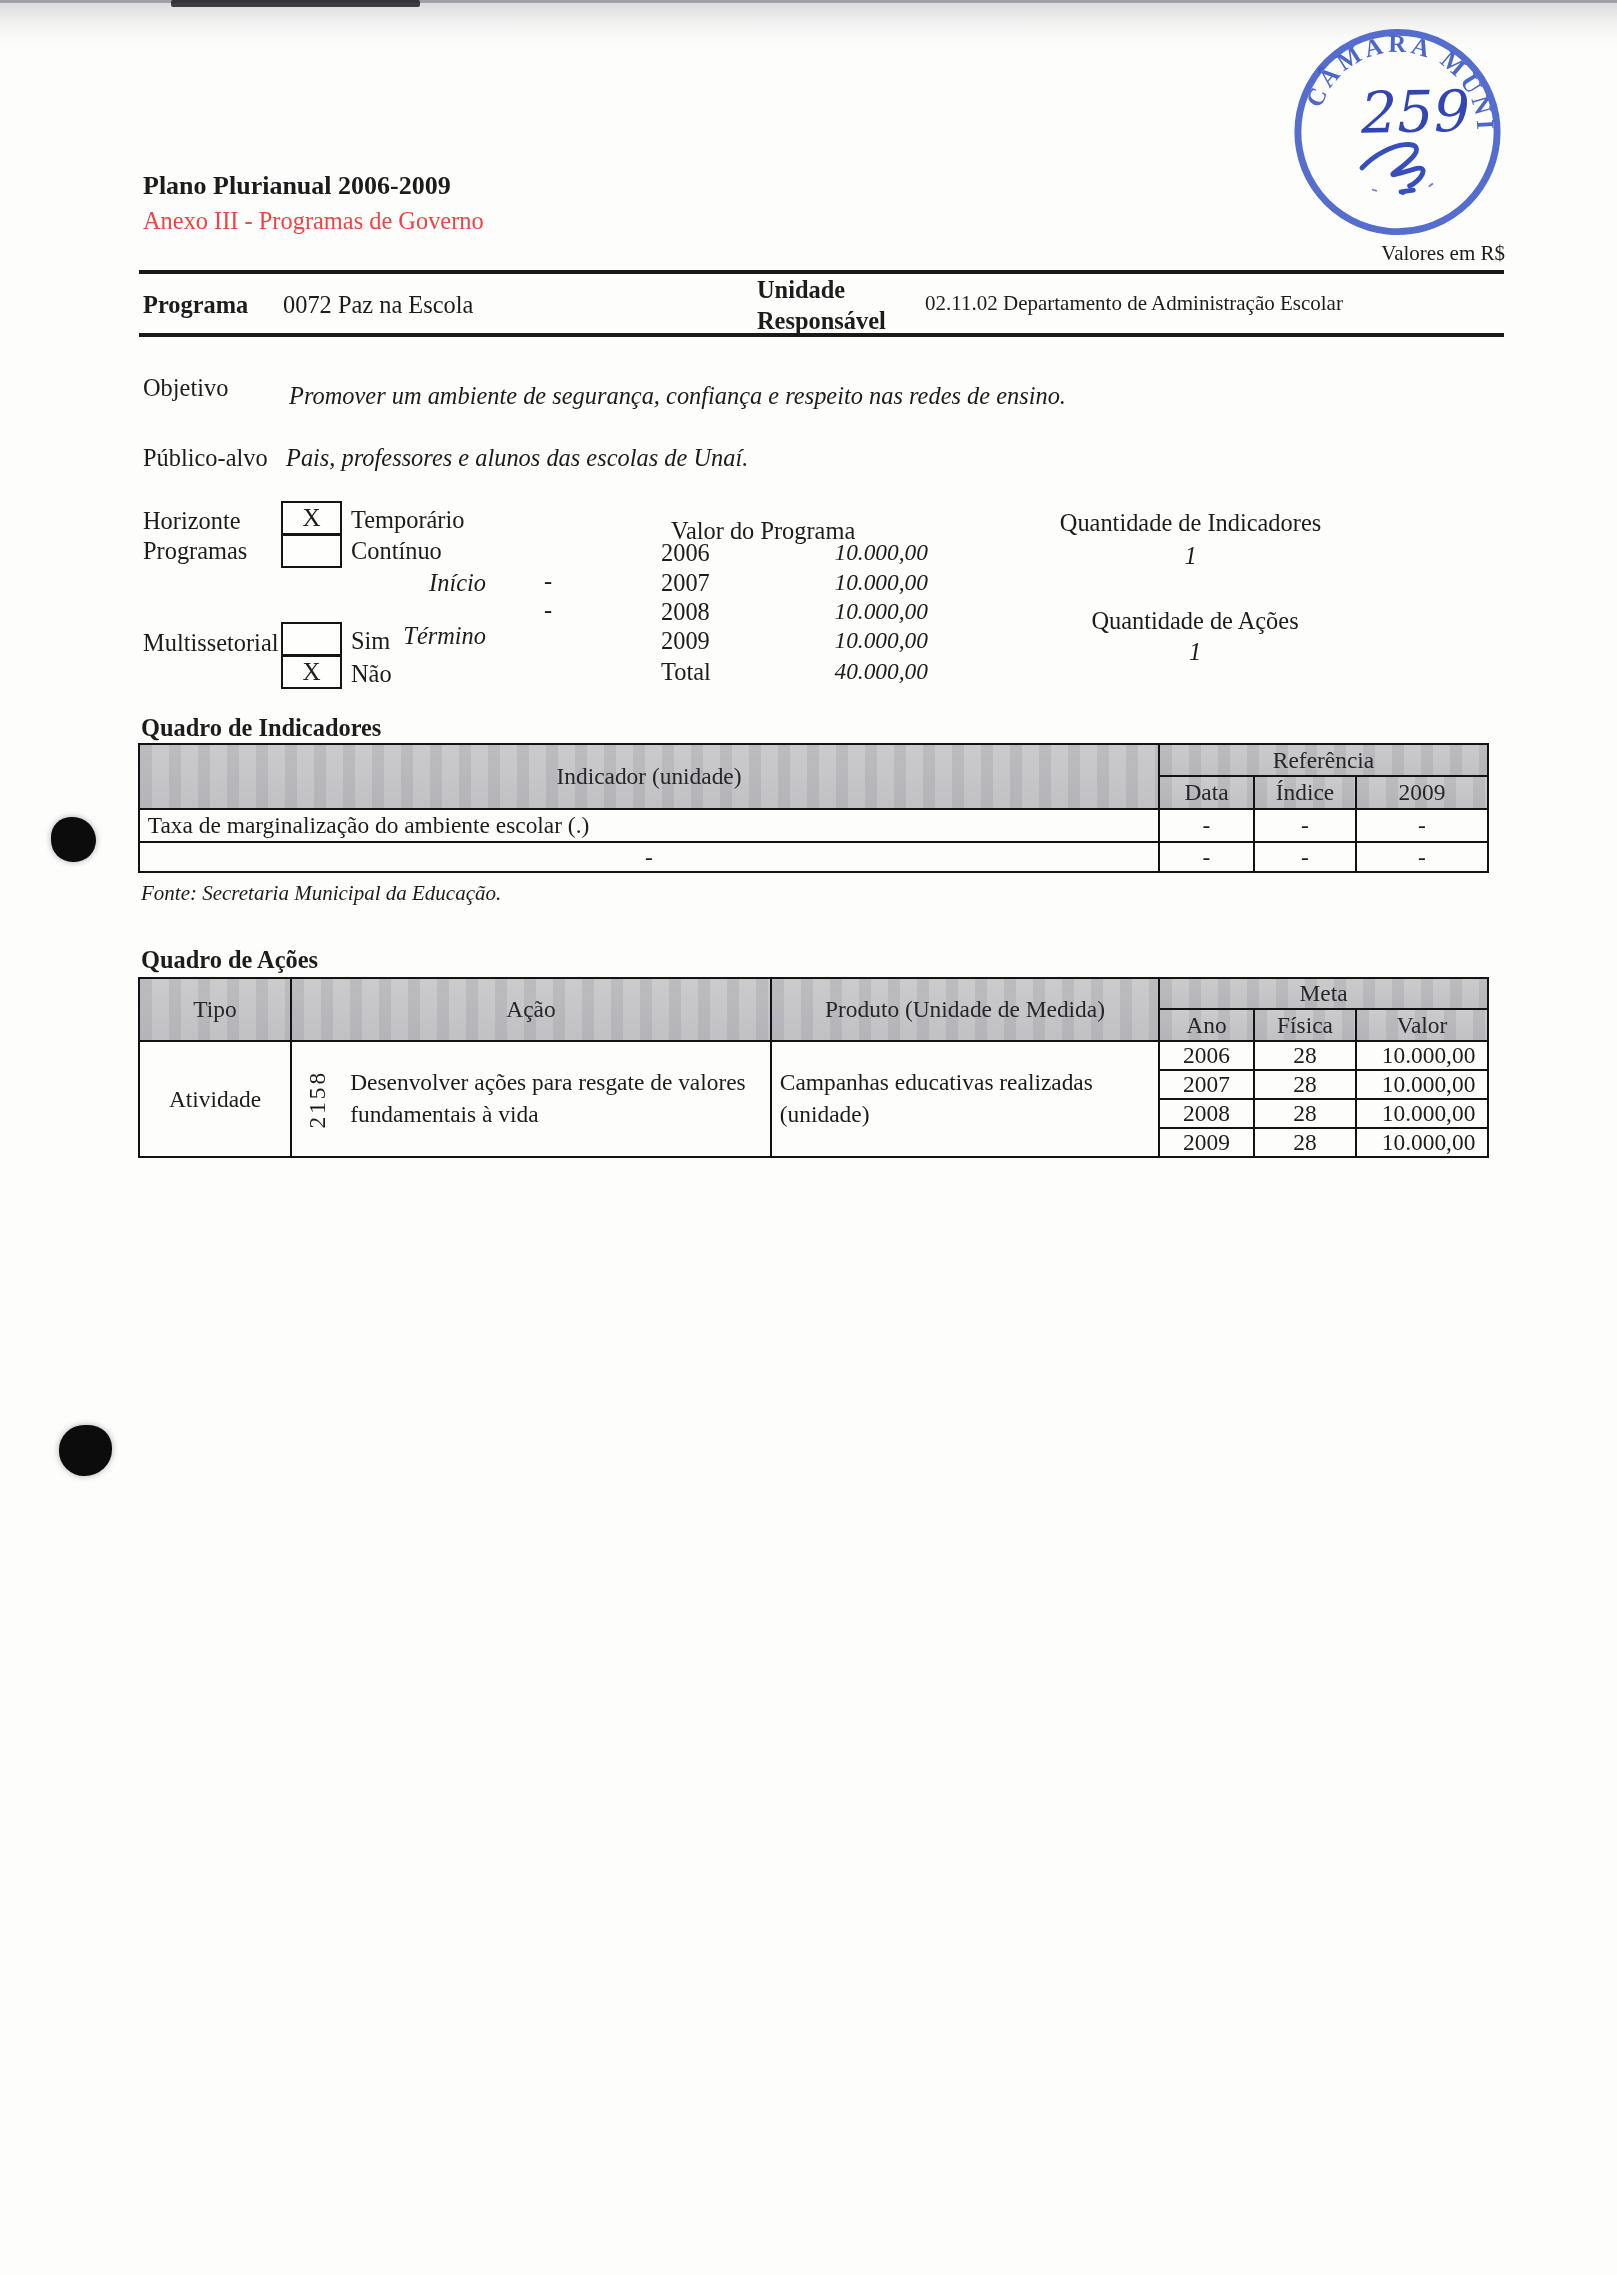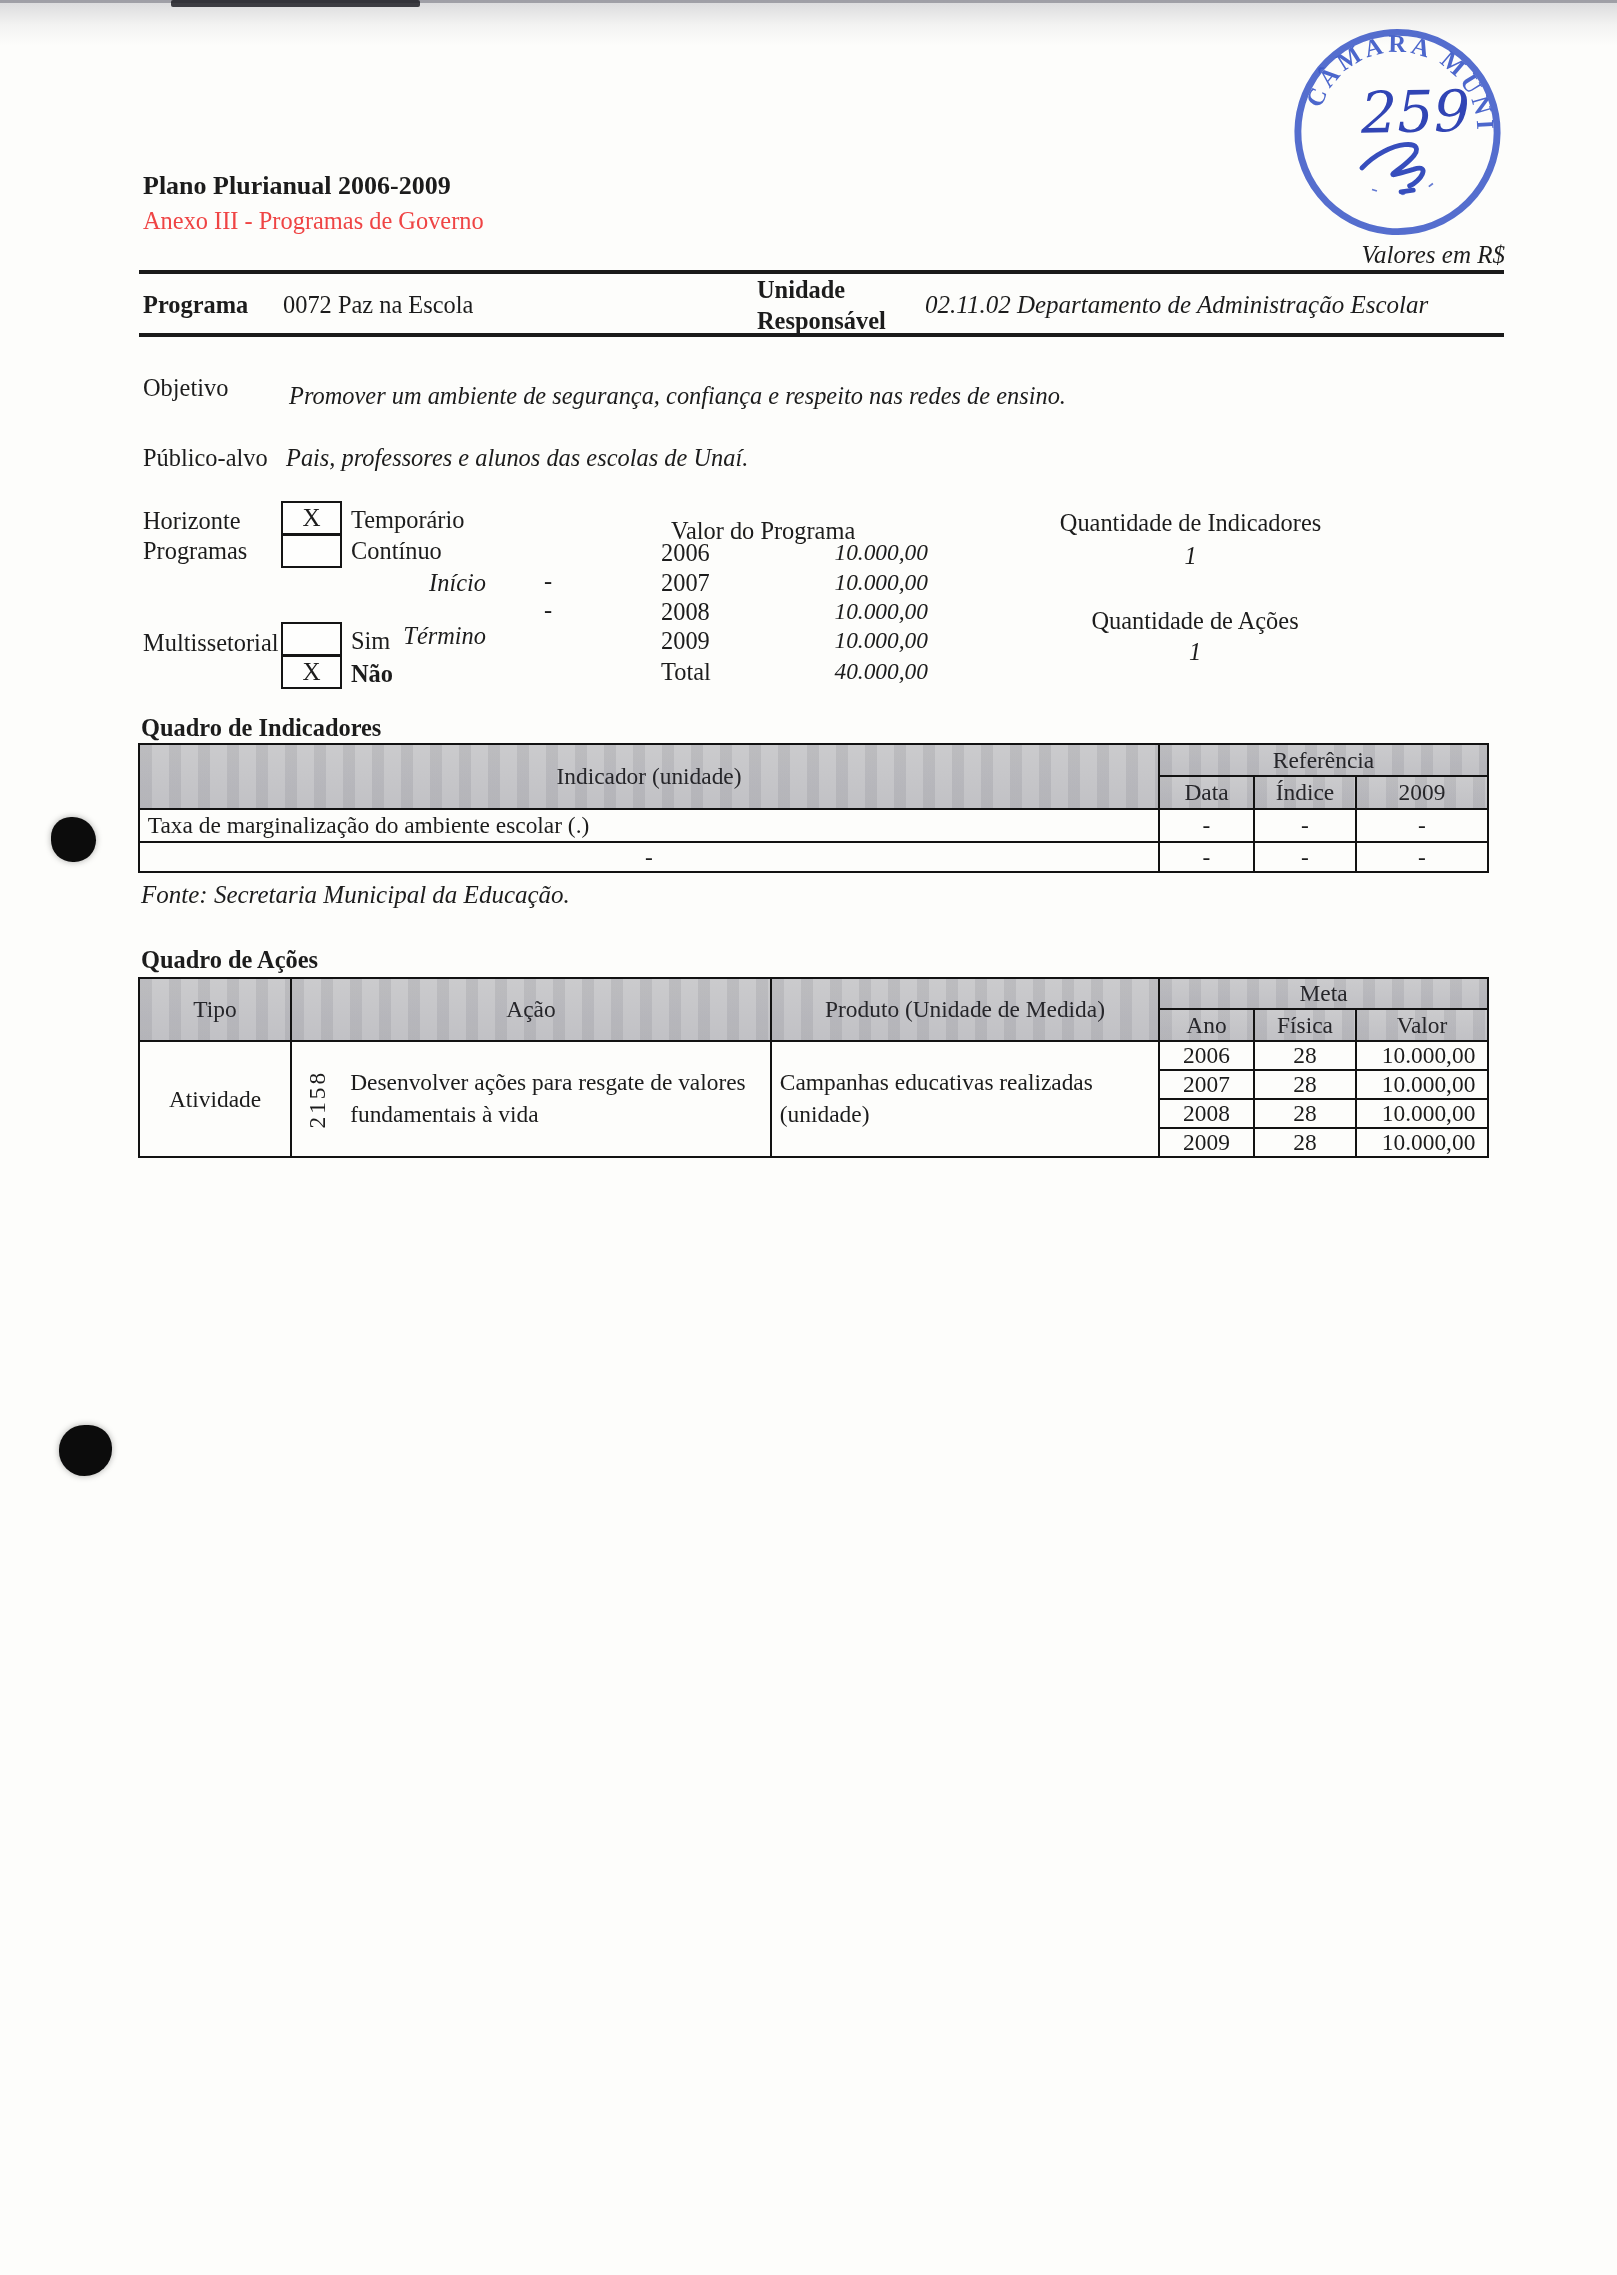--- a/index.html
+++ b/index.html
@@ -5,21 +5,21 @@
   html,body{margin:0;padding:0;background:#9a9aa0;}
   .page{
     position:relative;width:1618px;height:2275px;margin:0 auto;
     background:#fdfdfb;overflow:hidden;
     font-family:"Liberation Serif","DejaVu Serif",serif;color:#1c1c1c;
   }
   .abs{position:absolute;}
   .b{font-weight:bold;}
   .i{font-style:italic;}
   .t25{font-size:24.4px;line-height:1.15;}
-  .t24{font-size:25px;line-height:1.15;font-style:italic;}
+  .t24{font-size:21px;line-height:1.15;}
   .t27{font-size:26px;line-height:1.1;}
   .rule{position:absolute;background:#1a1a1a;height:3.9px;}
   
   .scan-top{left:0;top:0;width:1618px;height:45px;
     background:linear-gradient(180deg,rgba(150,150,158,.35),rgba(150,150,158,.10) 55%,rgba(0,0,0,0));}
   .scan-edge{left:0;top:0;width:1618px;height:2.9px;background:#70707a;opacity:.55;}
   .scan-mark{left:171px;top:0;width:249px;height:6.8px;background:#202026;border-radius:2px;opacity:.85;}
   .ink-dot{position:absolute;background:#0c0c0c;box-shadow:0 0 6.8px rgba(20,20,20,.35);}
   .dot1{left:51px;top:817px;width:45px;height:45px;border-radius:46% 54% 50% 50%;}
   .dot2{left:59px;top:1425px;width:53px;height:51px;border-radius:50% 46% 54% 50%;}
@@ -114,21 +114,21 @@
   <div class="abs t25" style="left:544px;top:596px;">-</div>
 
   <div class="abs t25" style="left:143px;top:629px;">Multissetorial</div>
   <div class="chk" style="left:281px;top:622px;">
       <span></span>
     </div>
   <div class="chk" style="left:281px;top:655px;">
       <span>X</span>
     </div>
   <div class="abs t25" style="left:351px;top:627px;">Sim</div>
-  <div class="abs t25" style="left:351px;top:660px;font-weight:bold;">Não</div>
+  <div class="abs t25" style="left:351px;top:660px;">Não</div>
 
   <div class="abs t25" style="left:671px;top:509px;margin-top:8px;">Valor do Programa</div>
   <div class="valrow" style="top:539px;">
     <span class="yr">2006</span>
     <span class="vl">10.000,00</span>
   </div>
   <div class="valrow" style="top:569px;">
     <span class="yr">2007</span>
     <span class="vl">10.000,00</span>
   </div>

